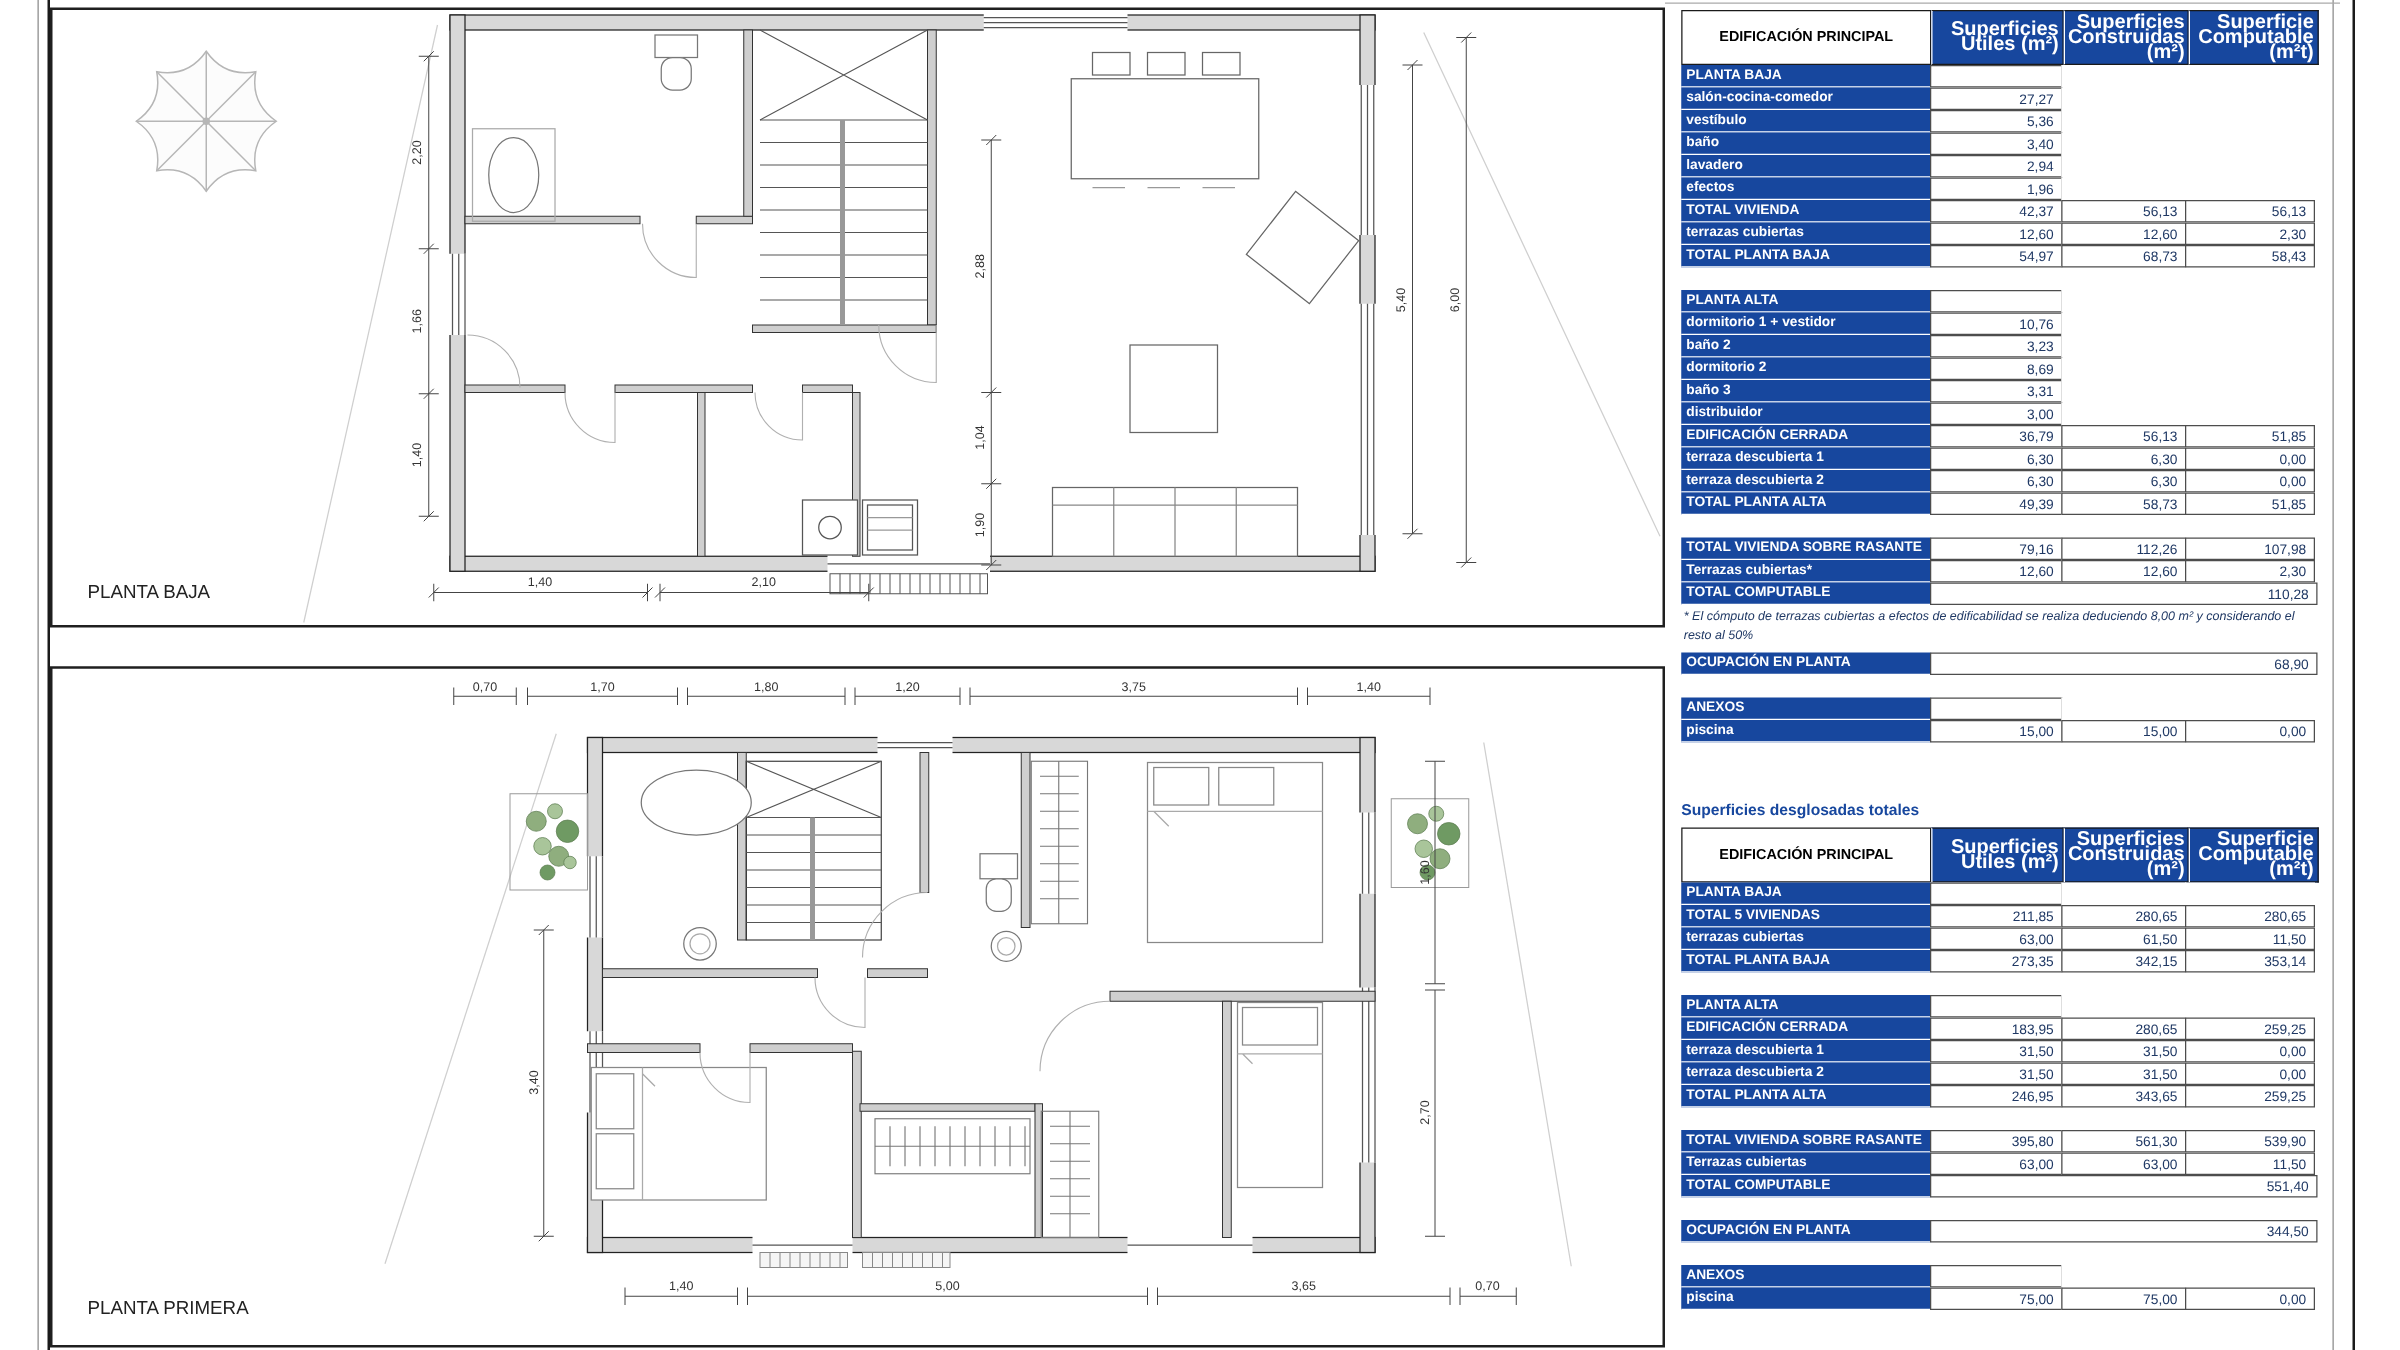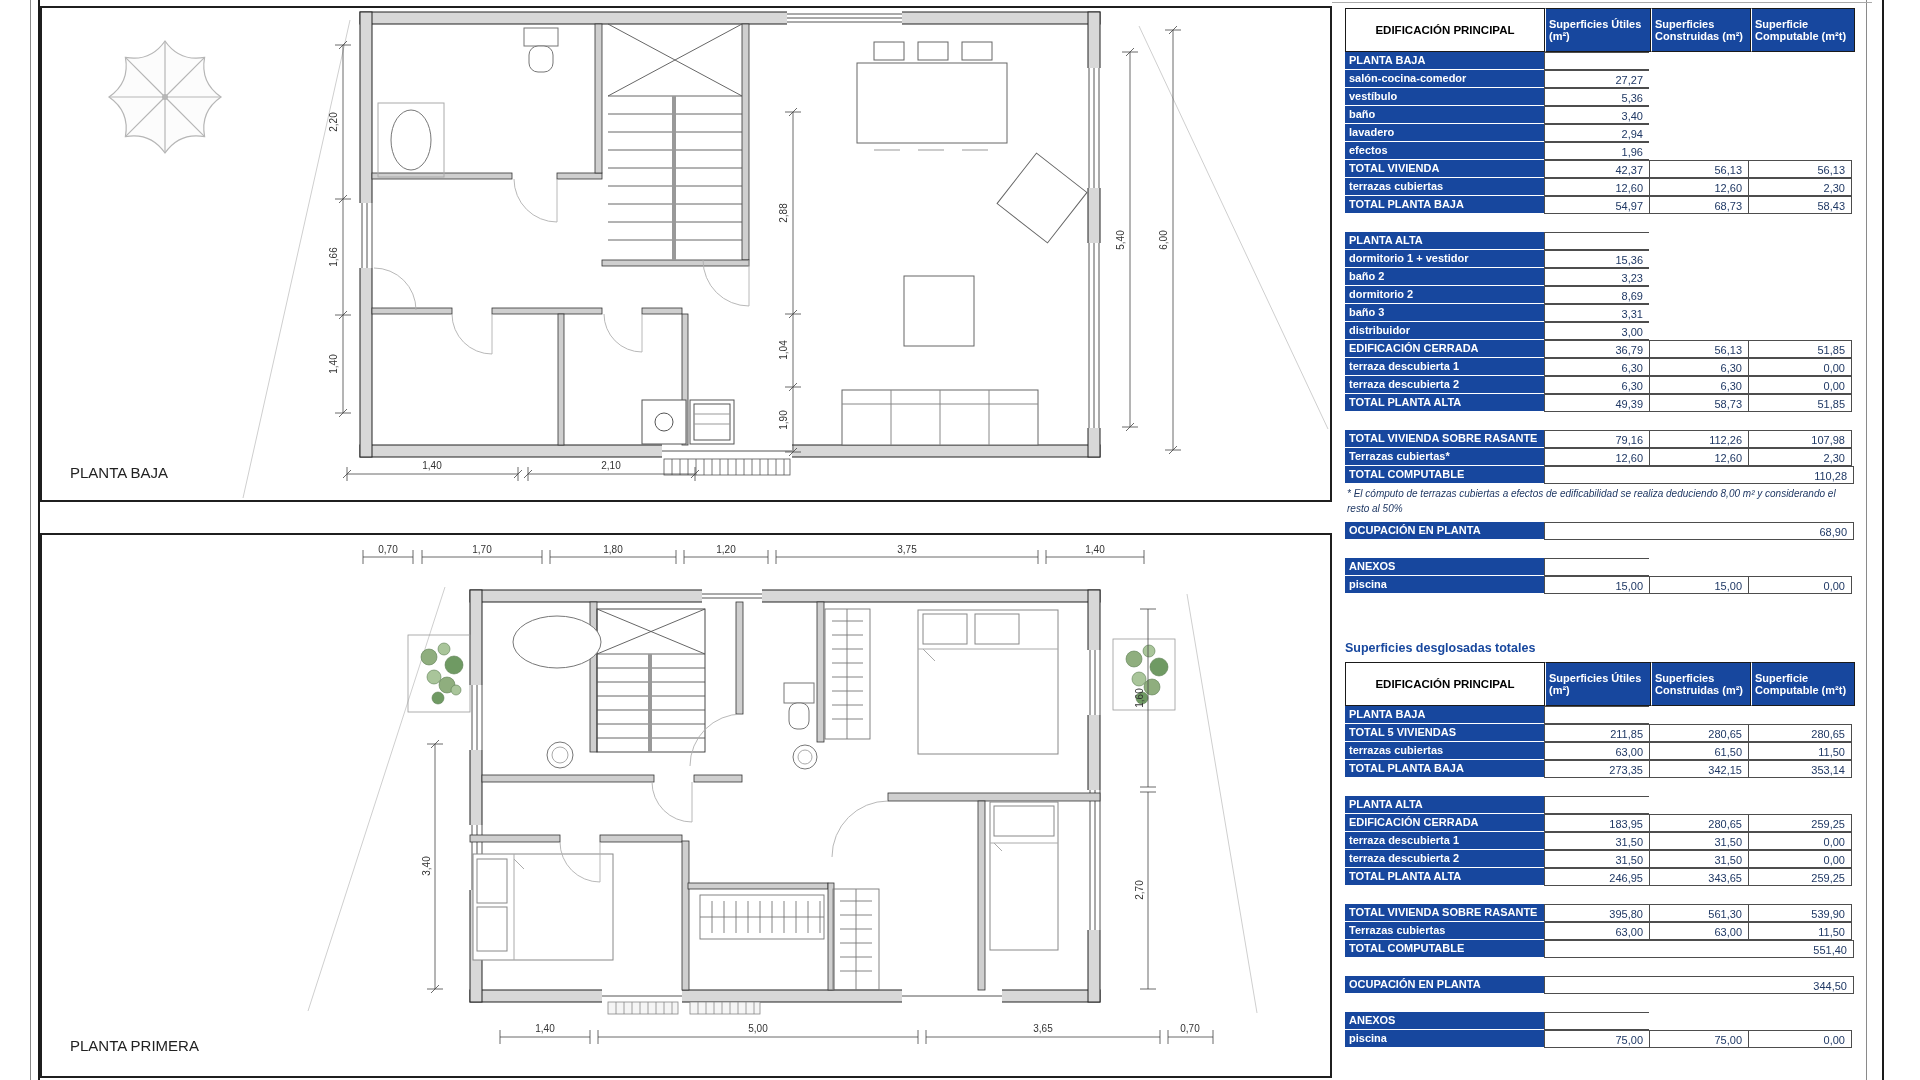--- a/index.html
+++ b/index.html
@@ -15,22 +15,22 @@
   .panel svg{width:100%;height:100%;display:block;font-family:"Liberation Sans",sans-serif;}
 
   
   .tblwrap{position:absolute;width:510px;}
   #tbl1wrap{left:1345px;top:8px;}
   #tbl2wrap{left:1345px;top:640px;}
   .tbl-title{color:#17479E;font-size:12.5px;font-weight:bold;height:18px;line-height:16px;margin-bottom:4px;}
   .thead{display:flex;height:44px;}
   .hlabel{width:200px;box-sizing:border-box;border:1px solid #1a1a1a;background:#fff;color:#000;
           font-weight:bold;font-size:11.5px;display:flex;align-items:center;justify-content:center;text-align:center;}
-  .hcol{box-sizing:border-box;background:#17479E;color:#fff;font-weight:bold;font-size:11px;line-height:12px;
-        display:flex;align-items:center;justify-content:center;text-align:left;border:1px solid #1a1a1a;border-left:1px solid #fff;padding:0 3px;}
+  .hcol{box-sizing:border-box;background:#17479E;color:#fff;font-weight:bold;font-size:16px;line-height:12px;
+        display:flex;align-items:center;justify-content:center;text-align:right;border:1px solid #1a1a1a;border-left:1px solid #fff;padding:0 3px;}
   .trow{display:flex;height:18px;}
   .trow.blank{height:18px;}
   .trow.note{height:38px;display:block;font-size:10px;line-height:15px;color:#1F3864;padding:2px 2px 0 2px;box-sizing:border-box;font-style:italic;}
   .lbl{width:200px;box-sizing:border-box;background:#17479E;color:#fff;font-weight:bold;font-size:11px;line-height:17px;
        padding:0 4px;border-bottom:1px solid #fff;white-space:nowrap;overflow:hidden;}
   .vcell{box-sizing:border-box;font-size:11px;color:#1F3864;text-align:right;line-height:16px;padding:1px 6px 0 2px;
          border:1px solid #4d4d4d;margin-left:-1px;background:#fff;white-space:nowrap;}
   .vcell:first-of-type{margin-left:0;}
   .vcell.empty{border-color:transparent;}
   .trow.section .vcell:nth-child(2){border-color:#4d4d4d;}
@@ -364,21 +364,21 @@
         </div>
         <div class="trow blank"></div>
         <div class="trow section">
           <div class="lbl">PLANTA ALTA</div>
           <div class="vcell empty" style="width: 106px;"></div>
           <div class="vcell empty" style="width: 100px;"></div>
           <div class="vcell empty" style="width: 104px;"></div>
         </div>
         <div class="trow item">
           <div class="lbl">dormitorio 1 + vestidor</div>
-          <div class="vcell" style="width: 106px;">15,36</div>
+          <div class="vcell" style="width: 106px;">10,76</div>
           <div class="vcell empty" style="width: 100px;"></div>
           <div class="vcell empty" style="width: 104px;"></div>
         </div>
         <div class="trow item">
           <div class="lbl">baño 2</div>
           <div class="vcell" style="width: 106px;">3,23</div>
           <div class="vcell empty" style="width: 100px;"></div>
           <div class="vcell empty" style="width: 104px;"></div>
         </div>
         <div class="trow item">

